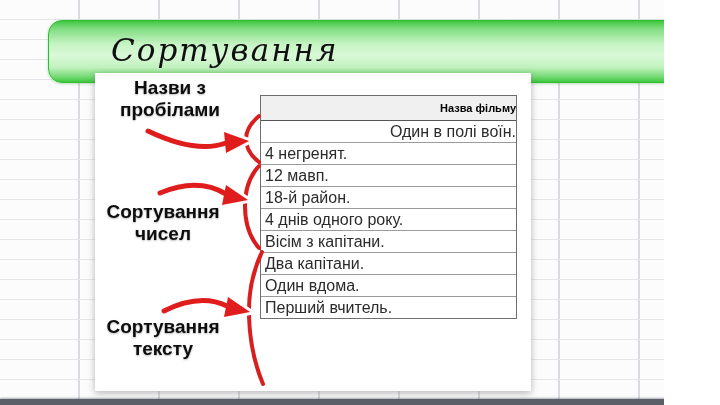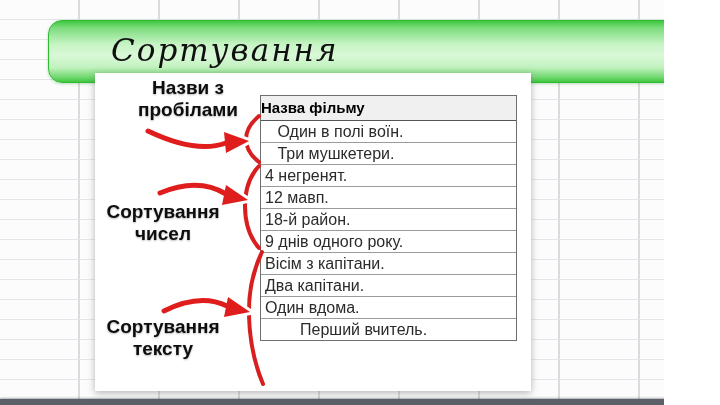--- a/index.html
+++ b/index.html
@@ -41,37 +41,37 @@
     background:#ffffff;box-shadow:0 2px 7px rgba(110,110,110,.5);
   }
 
   
   .movie-table{
     position:absolute;left:260px;top:95px;width:257px;
     border:1px solid #6f6f6f;background:#ffffff;box-sizing:border-box;
   }
   .movie-table .thead{
     height:24px;line-height:24px;background:#f0f0f0;border-bottom:1px solid #555555;
-    font-size:15px;font-weight:bold;text-align:left;color:#000;
+    font-size:11px;font-weight:bold;text-align:right;color:#000;
   }
   .movie-table .row{
     height:21px;line-height:21px;border-bottom:1px solid #9b9b9b;
     font-size:16px;color:#2b2b2b;padding-left:4px;white-space:pre;overflow:hidden;
   }
-  .movie-table .row:last-child{border-bottom:none;margin-left:35px;}
-  .movie-table .row.indent{padding-left:12px;}
+  .movie-table .row:last-child{border-bottom:none;}
+  .movie-table .row.indent{padding-left:12px;text-align:right;}
 
   
   .callout{
     position:absolute;width:150px;text-align:center;
     font-size:19px;line-height:22px;font-weight:bold;color:#0d0d0d;
     text-shadow:0 1px 2px rgba(0,0,0,.28);
   }
   .callout span{display:block;}
-  .callout-1{left:113px;top:77px;}
+  .callout-1{left:95px;top:77px;}
   .callout-2{left:88px;top:201px;}
   .callout-3{left:88px;top:316px;}
 
   .overlay{position:absolute;left:0;top:0;width:720px;height:405px;pointer-events:none;}
 </style>
 </head>
 <body>
 
 <div class="stage">
 
@@ -80,25 +80,24 @@
 
   <div class="banner">
     <div class="banner-title">Сортування</div>
   </div>
 
   <div class="panel"></div>
 
   <div class="movie-table">
     <div class="thead">Назва фільму</div>
     <div class="row indent"> Один в полі воїн.</div>
-    <div class="row indent"> Три мушкетери.</div>
     <div class="row">4 негренят.</div>
     <div class="row">12 мавп.</div>
     <div class="row">18-й район.</div>
-    <div class="row">9 днів одного року.</div>
+    <div class="row">4 днів одного року.</div>
     <div class="row">Вісім з капітани.</div>
     <div class="row">Два капітани.</div>
     <div class="row">Один вдома.</div>
     <div class="row">Перший вчитель.</div>
   </div>
 
   <div class="callout callout-1">
     <span>Назви з</span>
     <span>пробілами</span>
   </div>

